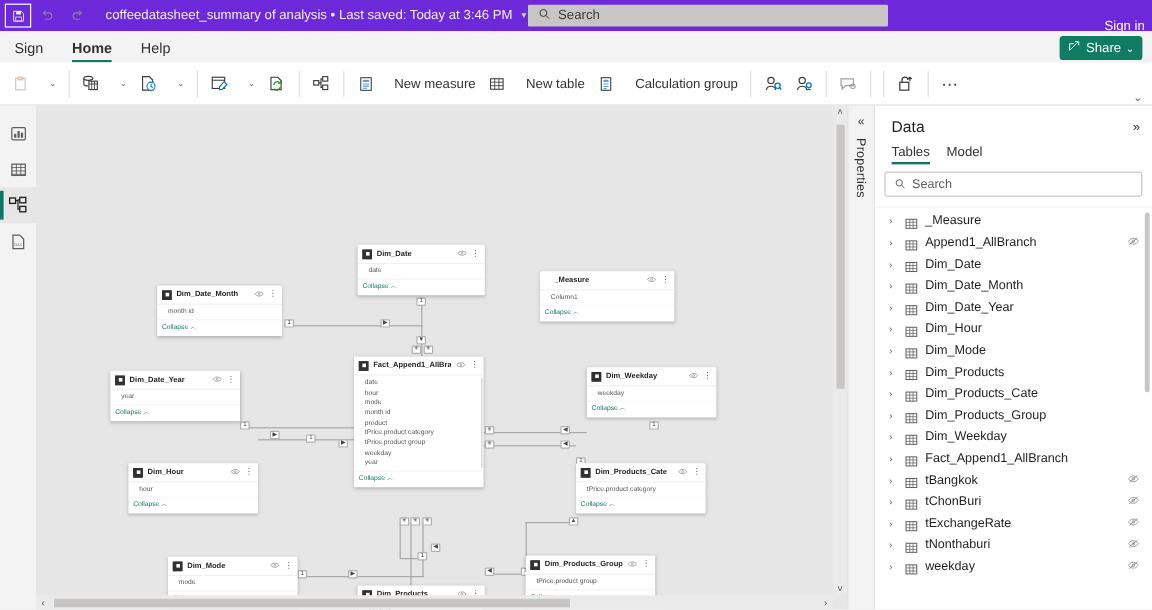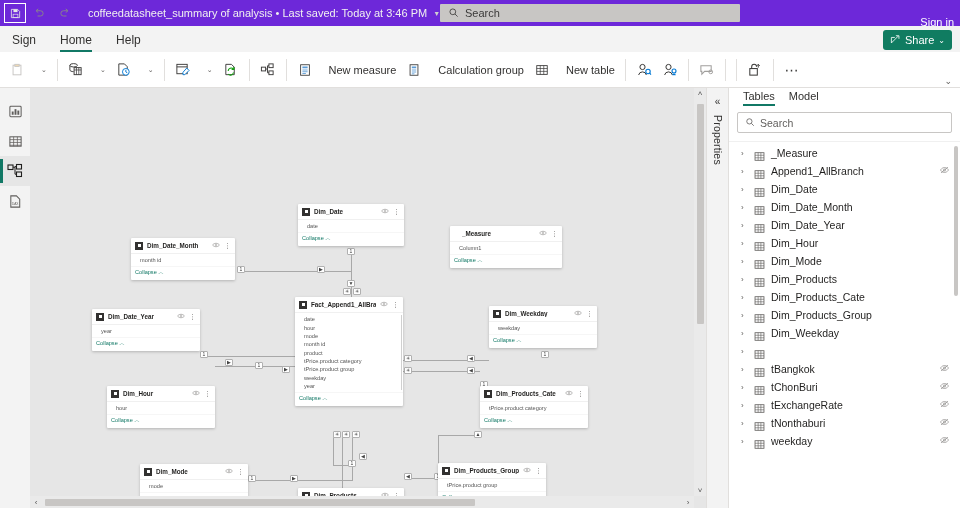--- a/index.html
+++ b/index.html
@@ -37,21 +37,21 @@
   }
   .wbtn { width: 34px; height: 26px; display: flex; align-items: center; justify-content: center;
           color: #ffffff; font-size: 11px; }
 
   
   .menubar {
     height: 26px; background: #f3f3f3; display: flex; align-items: flex-end;
     position: relative; border-bottom: none;
   }
   .menuitem { font-size: 12px; color: #323130; padding: 0 12px 5px 12px; position: relative; }
-  .menuitem.active { font-weight: normal; }
+  .menuitem.active { font-weight: bold; }
   .menuitem.active::after {
     content: ''; position: absolute; left: 12px; right: 12px; bottom: 0; height: 2.5px; background: #117865;
   }
   .share-btn {
     position: absolute; right: 8px; bottom: 2px; height: 20px; background: #107c61; color: #fff;
     border-radius: 3px; display: flex; align-items: center; padding: 0 7px; font-size: 11px; gap: 4px;
   }
 
   
   .ribbon {
@@ -299,36 +299,36 @@
           <path d="M5 8h6M5 10h6M5 12h4" stroke="#5b9bd5" stroke-width="1"></path>
         </svg>
     </span>
     <span>New measure</span>
   </div>
 
 
   <div class="ritem">
     <span class="ico">
       <svg width="14" height="14" viewBox="0 0 16 16">
+          <rect x="2" y="3" width="12" height="10" fill="none" stroke="#3b3a39" stroke-width="1"></rect>
+          <path d="M2 6.3h12M2 9.6h12M6 3v10M10 3v10" stroke="#3b3a39" stroke-width=".8"></path>
+        </svg>
+    </span>
+    <span>New table</span>
+  </div>
+
+  <div class="ritem">
+    <span class="ico">
+      <svg width="14" height="14" viewBox="0 0 16 16">
           <rect x="3.5" y="2" width="9" height="12" fill="none" stroke="#3b3a39" stroke-width="1"></rect>
           <rect x="5.5" y="4" width="5" height="2" fill="#5b9bd5"></rect>
           <path d="M5.5 8h5M5.5 10.3h5M5.5 12.4h3" stroke="#5b9bd5" stroke-width="1"></path>
         </svg>
     </span>
     <span>Calculation group</span>
-  </div>
-
-  <div class="ritem">
-    <span class="ico">
-      <svg width="14" height="14" viewBox="0 0 16 16">
-          <rect x="2" y="3" width="12" height="10" fill="none" stroke="#3b3a39" stroke-width="1"></rect>
-          <path d="M2 6.3h12M2 9.6h12M6 3v10M10 3v10" stroke="#3b3a39" stroke-width=".8"></path>
-        </svg>
-    </span>
-    <span>New table</span>
   </div>
   <div class="rsep"></div>
 
   <div class="ritem">
     <span class="ico">
       <svg width="16" height="16" viewBox="0 0 16 16">
           <circle cx="6.5" cy="5" r="2.6" fill="none" stroke="#3b3a39" stroke-width="1"></circle>
           <path d="M2.6 13a4 4 0 017.8 0" fill="none" stroke="#3b3a39" stroke-width="1"></path>
           <circle cx="12" cy="9.5" r="2.2" fill="none" stroke="#0078d4" stroke-width="1.1"></circle>
           <path d="M13.5 11L15 12.6" stroke="#0078d4" stroke-width="1.1"></path>
@@ -641,20 +641,24 @@
       <div class="hscroll-arrow" style="margin-left:auto;">›</div>
     </div>
   </div>
 
   <div class="propstrip">
     <span class="chevs">«</span>
     <span class="vtext">Properties</span>
   </div>
 
   <div class="datapane">
+    <div class="dp-head">
+      <span class="dp-title">Data</span>
+      <span class="dp-expand">»</span>
+    </div>
     <div class="dp-tabs">
       <span class="dp-tab active">Tables</span>
       <span class="dp-tab">Model</span>
     </div>
     <div class="dp-search">
       <span class="mag">
         <svg width="10" height="10" viewBox="0 0 16 16">
             <circle cx="7" cy="7" r="4.2" fill="none" stroke="#605e5c" stroke-width="1.3"></circle>
             <path d="M10.2 10.2L14 14" stroke="#605e5c" stroke-width="1.3"></path>
           </svg>
@@ -755,20 +759,21 @@
               <path d="M1.5 6.2h13M1.5 9.9h13M6 2.5v11M10 2.5v11" stroke="#605e5c" stroke-width=".9"></path>
             </svg></span>
           <span class="dp-label">Dim_Weekday</span>
         </div>
         <div class="dp-row">
           <span class="dp-chev">›</span>
           <span class="dp-ticon"><svg width="11" height="11" viewBox="0 0 16 16">
               <rect x="1.5" y="2.5" width="13" height="11" fill="none" stroke="#605e5c" stroke-width="1.2"></rect>
               <path d="M1.5 6.2h13M1.5 9.9h13M6 2.5v11M10 2.5v11" stroke="#605e5c" stroke-width=".9"></path>
             </svg></span>
+          <span class="dp-label">Fact_Append1_AllBranch</span>
         </div>
         <div class="dp-row">
           <span class="dp-chev">›</span>
           <span class="dp-ticon"><svg width="11" height="11" viewBox="0 0 16 16">
               <rect x="1.5" y="2.5" width="13" height="11" fill="none" stroke="#605e5c" stroke-width="1.2"></rect>
               <path d="M1.5 6.2h13M1.5 9.9h13M6 2.5v11M10 2.5v11" stroke="#605e5c" stroke-width=".9"></path>
             </svg></span>
           <span class="dp-label">tBangkok</span>
           <span class="dp-hidden"><svg width="11" height="10" viewBox="0 0 16 16">
               <path d="M1.5 8S4 4 8 4s6.5 4 6.5 4-2.5 4-6.5 4S1.5 8 1.5 8z" fill="none" stroke="#8a8886" stroke-width="1.1"></path>

